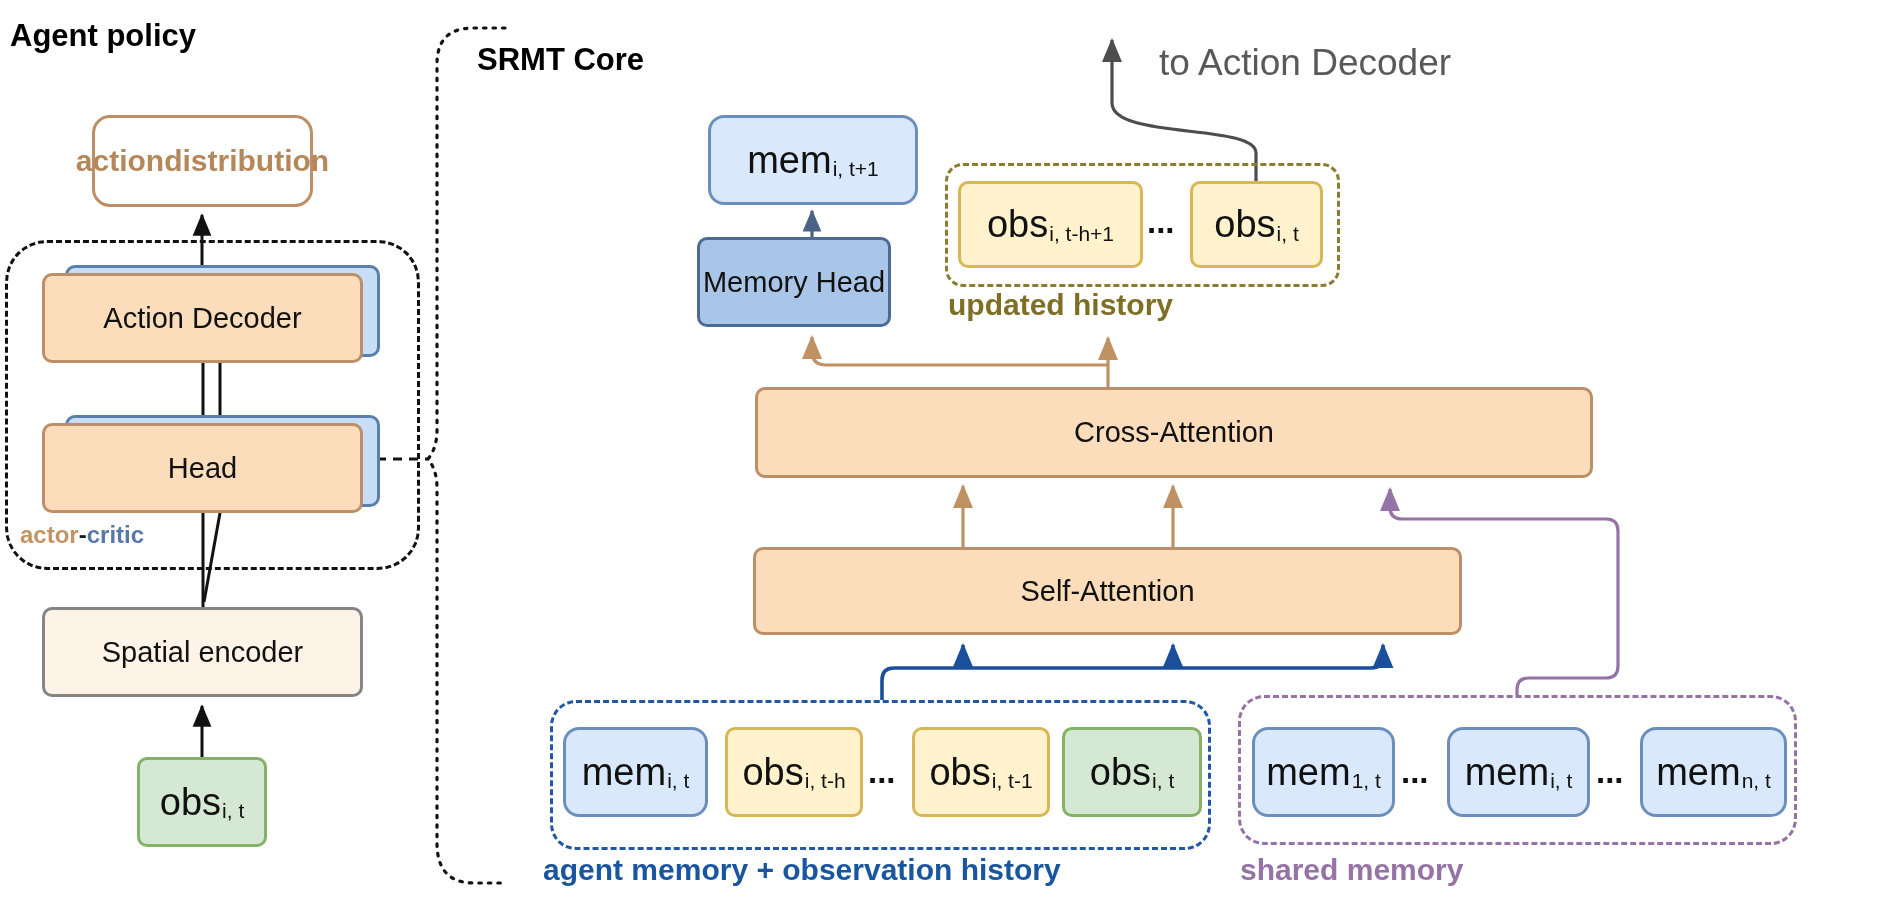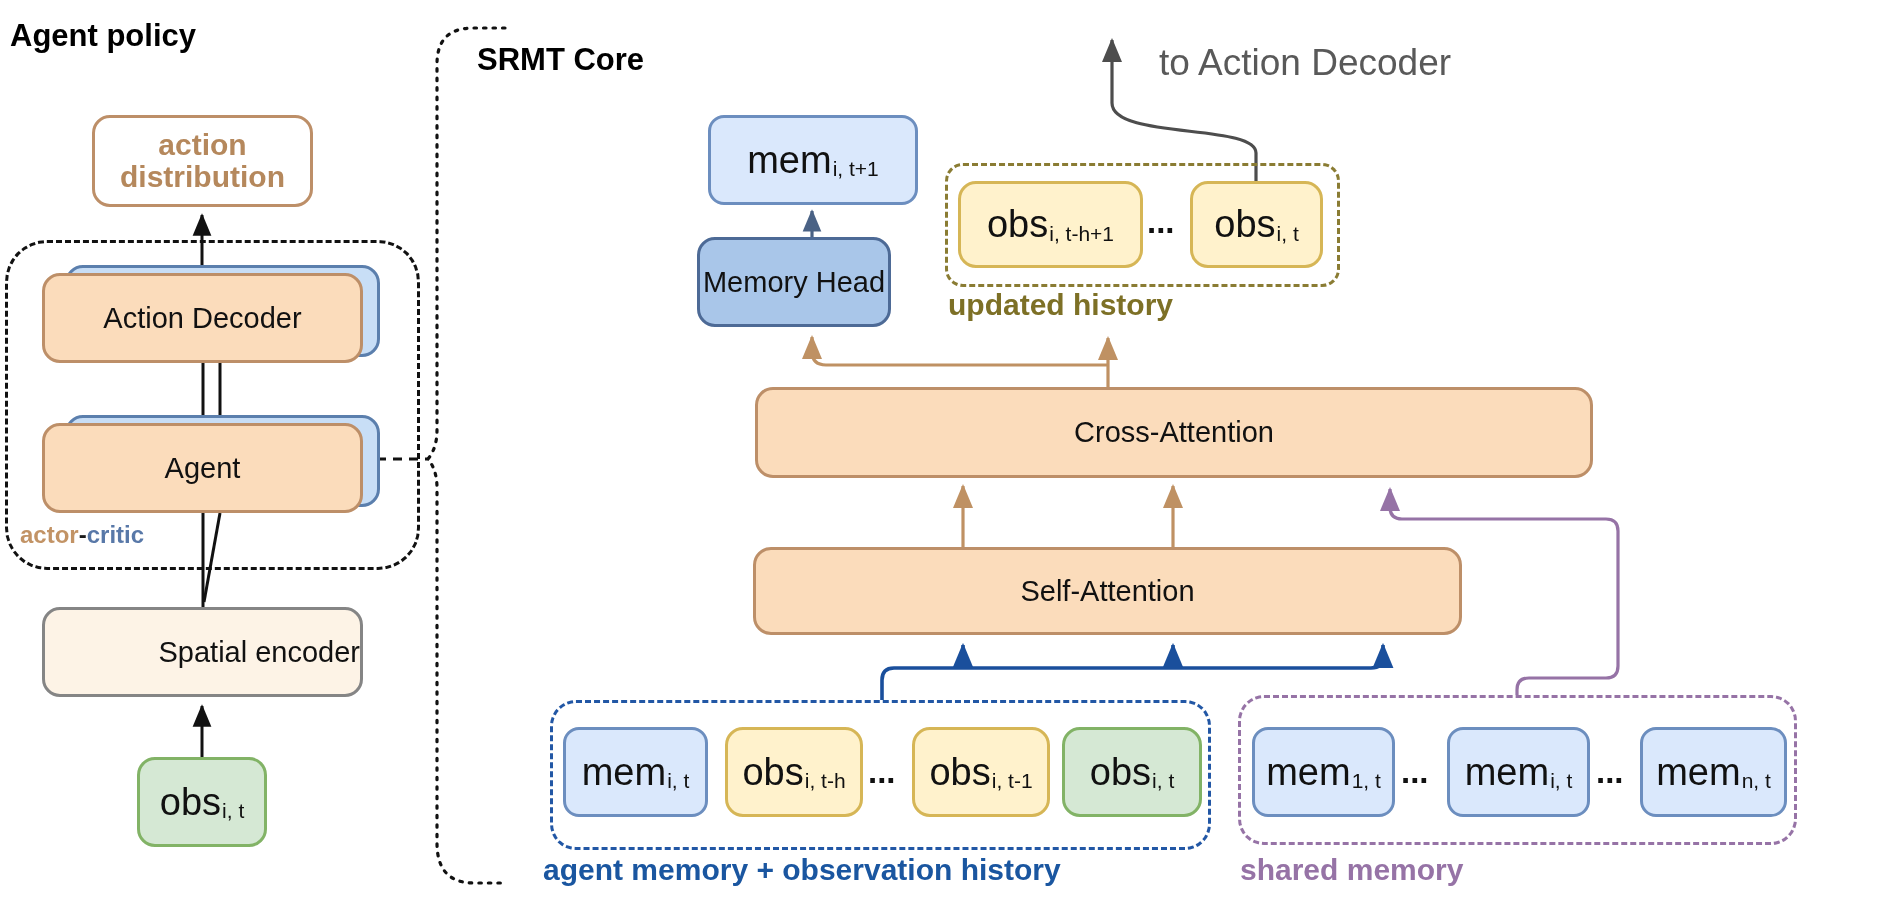--- a/index.html
+++ b/index.html
@@ -1,32 +1,32 @@
 <!DOCTYPE html>
 <html><head>
 <meta charset="utf-8">
 <style>
   html,body{margin:0;padding:0;background:#ffffff;}
   .canvas{position:relative;width:1891px;height:917px;background:#fff;
           font-family:"Liberation Sans",sans-serif;overflow:hidden;}
   .lines{position:absolute;left:0;top:0;width:1891px;height:917px;}
   .box{position:absolute;box-sizing:border-box;display:flex;align-items:center;
-       justify-content:center;border-radius:18px;font-size:29px;color:#111;
+       justify-content:center;border-radius:10px;font-size:29px;color:#111;
        white-space:nowrap;}
   .base{font-size:38px;}
   .subsc{font-size:21px;position:relative;top:9px;margin-left:1px;}
   .orange{background:#fbdcbb;border:3px solid #bd8f68;}
   .blueback{background:#c8def6;border:3px solid #5b7fad;}
   .lightblue{background:#dae8fc;border:3px solid #6c8ebf;border-radius:16px;}
   .memhead{background:#a9c6e9;border:3px solid #4d6a96;}
   .yellow{background:#fff2cc;border:3px solid #d6b656;}
   .green{background:#d5e8d4;border:3px solid #82b366;}
-  .cream{background:#fdf3e6;border:3px solid #858585;justify-content:flex-end;}
+  .cream{background:#fdf3e6;border:3px solid #858585;}
   .whitebox{background:#fff;border:3px solid #bd8f68;color:#b5885c;font-weight:bold;
-            border-radius:18px;flex-direction:column;line-height:1.08;font-size:30px;}
+            border-radius:18px;flex-direction:row;line-height:1.08;font-size:30px;}
   .dashedgrp{position:absolute;box-sizing:border-box;background:transparent;}
   .dash-black{border:3px dashed #111;border-radius:42px;}
   .dash-navy{border:3px dashed #2257a5;border-radius:26px;}
   .dash-purple{border:3px dashed #9673a6;border-radius:26px;}
   .dash-olive{border:3px dashed #8a7c33;border-radius:18px;}
   .title{position:absolute;font-weight:bold;font-size:31px;color:#000;white-space:nowrap;}
   .grouplabel{position:absolute;font-weight:bold;font-size:30px;white-space:nowrap;}
   .navytext{color:#1a56a0;}
   .purpletext{color:#9673a6;}
   .olivetext{color:#7d7026;}
@@ -105,21 +105,21 @@
 
   <div class="dashedgrp dash-black" style="left:5px;top:240px;width:415px;height:330px;"></div>
 
   <div class="box blueback" style="left:65px;top:265px;width:315px;height:92px;"></div>
   <div class="box orange" style="left:42px;top:273px;width:321px;height:90px;">
     <span>Action Decoder</span>
   </div>
 
   <div class="box blueback" style="left:65px;top:415px;width:315px;height:92px;"></div>
   <div class="box orange" style="left:42px;top:423px;width:321px;height:90px;">
-    <span>Agent</span>
+    <span>Head</span>
   </div>
 
   <div class="grouplabel" style="left:20px;top:516px;">
     <span class="acl actor">actor</span><span class="acl sep">-</span><span class="acl critic">critic</span>
   </div>
 
   <div class="box cream" style="left:42px;top:607px;width:321px;height:90px;">
     <span>Spatial encoder</span>
   </div>
 

